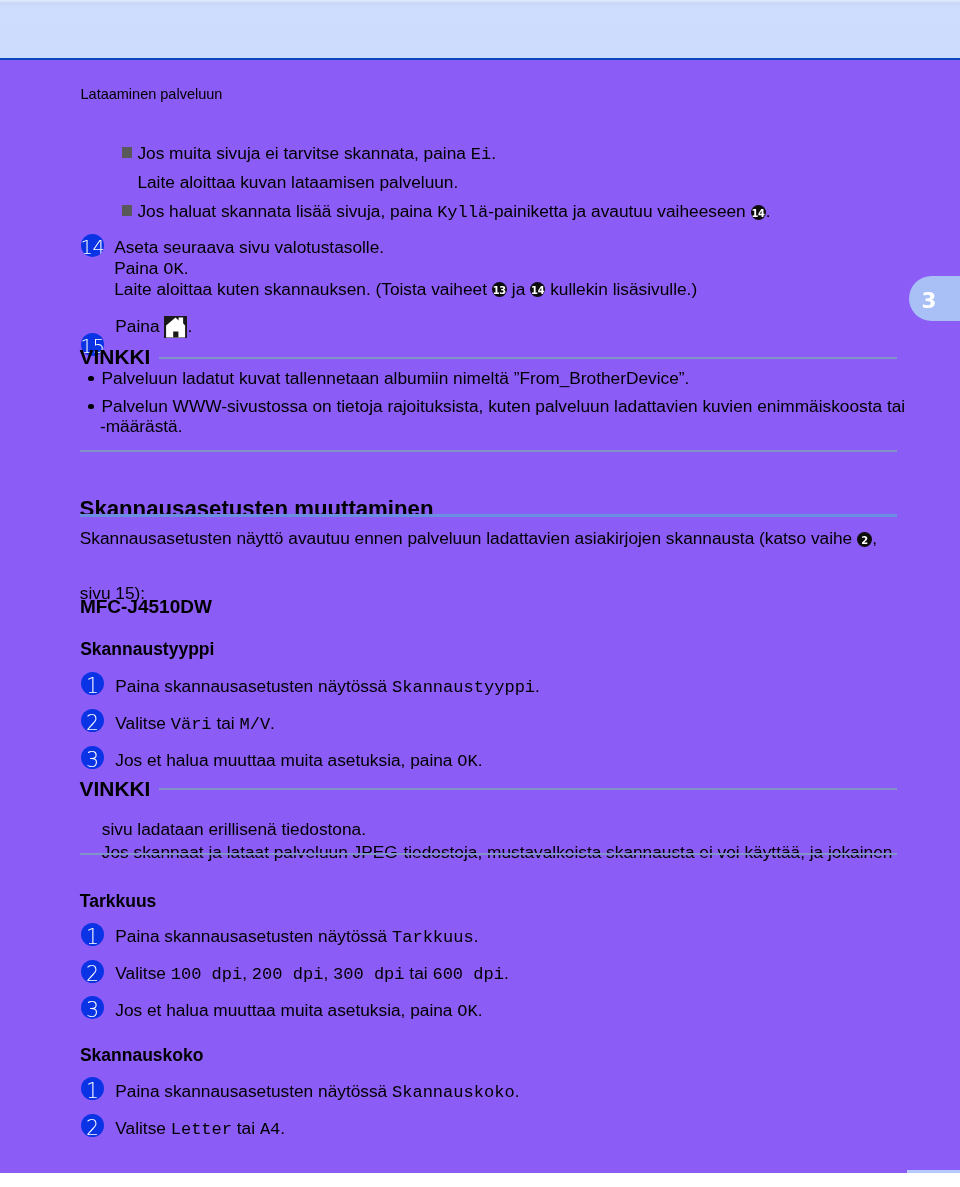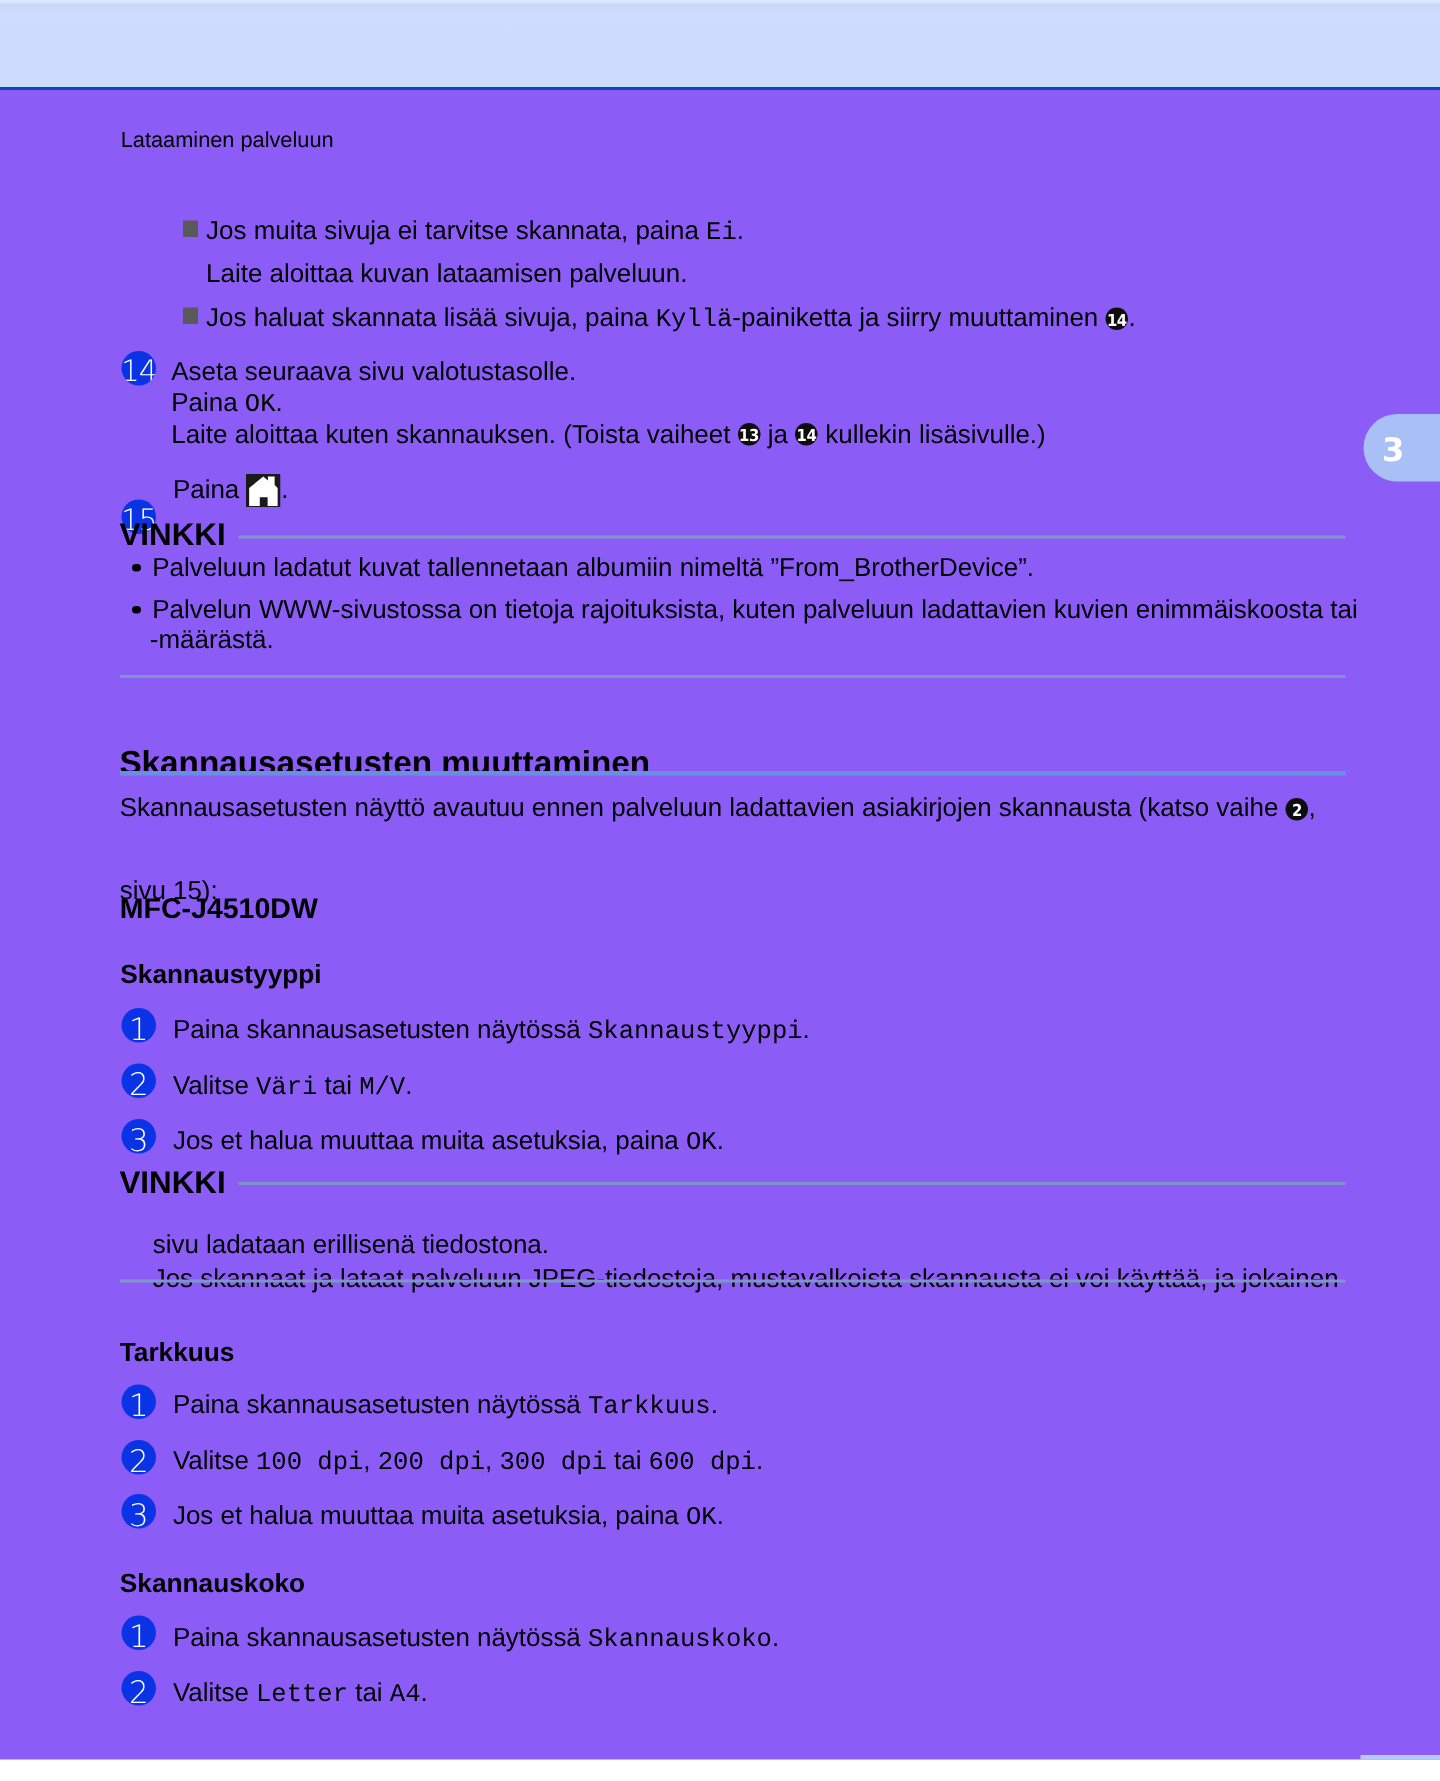--- a/index.html
+++ b/index.html
@@ -76,21 +76,21 @@
   <div class="chaptab">
     <span class="chaptab-num">3</span>
   </div>
 
   <div class="sqbul" style="left:121.8px;top:147.1px;width:10.4px;height:10.6px;"></div>
   <div class="t" style="left:137.4px;top:145.2px;"><span>Jos muita sivuja ei tarvitse skannata, paina </span><span class="mono">Ei</span><span>.</span></div>
 
   <div class="t" style="left:137.4px;top:174.3px;">Laite aloittaa kuvan lataamisen palveluun.</div>
 
   <div class="sqbul" style="left:121.8px;top:205px;width:10.4px;height:10.6px;"></div>
-  <div class="t" style="left:137.4px;top:203.1px;"><span>Jos haluat skannata lisää sivuja, paina </span><span class="mono">Kyllä</span><span>-painiketta ja siirry muuttaminen </span><span class="inlnum">14</span><span>.</span></div>
+  <div class="t" style="left:137.4px;top:203.1px;"><span>Jos haluat skannata lisää sivuja, paina </span><span class="mono">Kyllä</span><span>-painiketta ja avautuu vaiheeseen </span><span class="inlnum">14</span><span>.</span></div>
 
   <div class="step step2" style="left:80.6px;top:233.9px;">14</div>
   <div class="t" style="left:114.2px;top:239.4px;">Aseta seuraava sivu valotustasolle.</div>
   <div class="t" style="left:114.2px;top:259.8px;"><span>Paina </span><span class="mono">OK</span><span>.</span></div>
   <div class="t" style="left:114.2px;top:280.6px;"><span>Laite aloittaa kuten skannauksen. (Toista vaiheet </span><span class="inlnum">13</span><span> ja </span><span class="inlnum">14</span><span> kullekin lisäsivulle.)</span></div>
 
   <div class="step step2" style="left:80.6px;top:312.2px;margin-top:21px;">15</div>
   <div class="t" style="left:115.3px;top:317.5px;"><span>Paina </span></div>
   <svg class="homeicon" style="left:164px;top:315.8px;width:23px;height:22.3px;" viewBox="0 0 23 22.3">
     <rect x="0" y="0" width="23" height="22.3" fill="#1a1a1a"></rect>

